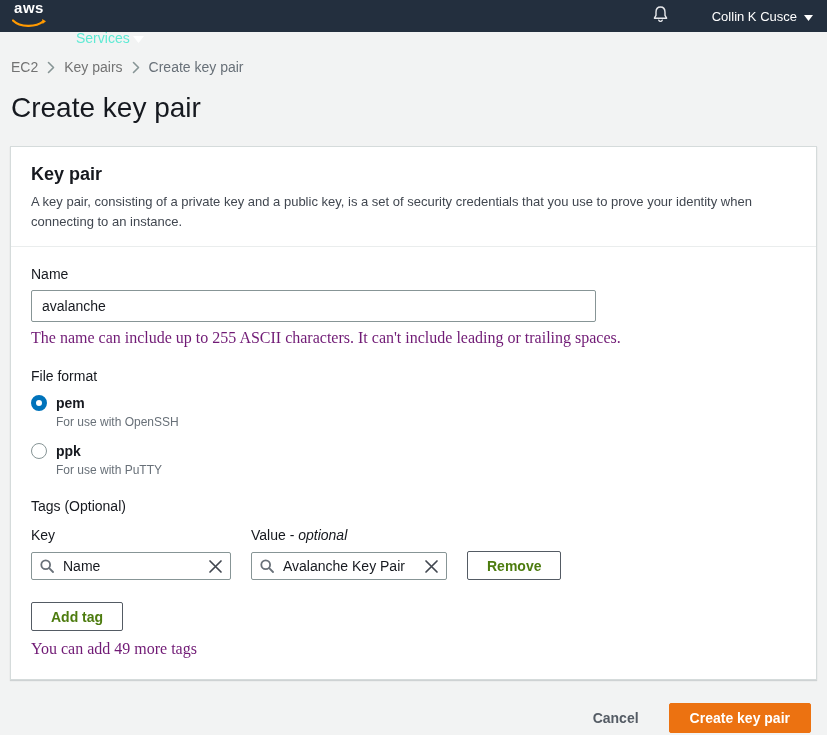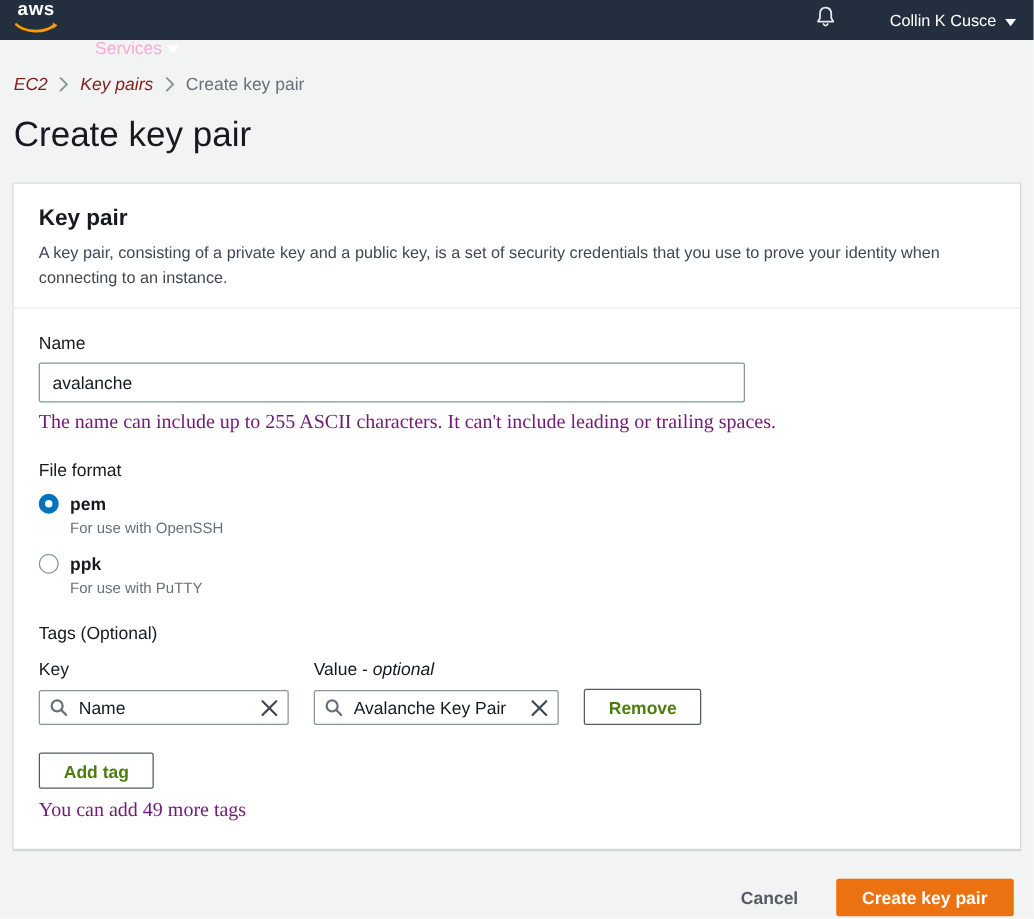--- a/index.html
+++ b/index.html
@@ -29,21 +29,21 @@
     font-weight: 700;
     font-size: 15px;
     line-height: 13px;
     letter-spacing: .5px;
   }
   .nav-services {
     margin-left: 30px;
     display: flex;
     align-items: center;
     gap: 3px;
-    color: #f9a8d4;
+    color: #5eead4;
     font-size: 14px;
     cursor: pointer;
     margin-top: 44px;
   }
   .nav-spacer { flex: 1; }
   .nav-bell { margin-right: 42px; display: flex; align-items: center; cursor: pointer; }
   .nav-user {
     margin-right: 14px;
     display: flex;
     align-items: center;
@@ -52,21 +52,21 @@
     font-size: 13px;
     cursor: pointer;
   }
   
   .breadcrumb {
     margin: 27px 0 0 11px;
     display: flex;
     align-items: center;
     font-size: 14px;
   }
-  .breadcrumb a { color: #7f1d1d; text-decoration: none; cursor: pointer; font-style: italic; }
+  .breadcrumb a { color: #737373; text-decoration: none; cursor: pointer; }
   .crumb-sep { margin: 0 9px; display: flex; align-items: center; }
   .crumb-current { color: #687078; }
   
   .page-title {
     margin: 17px 0 0 11px;
     font-size: 28px;
     font-weight: 400;
     color: #16191f;
   }
   

